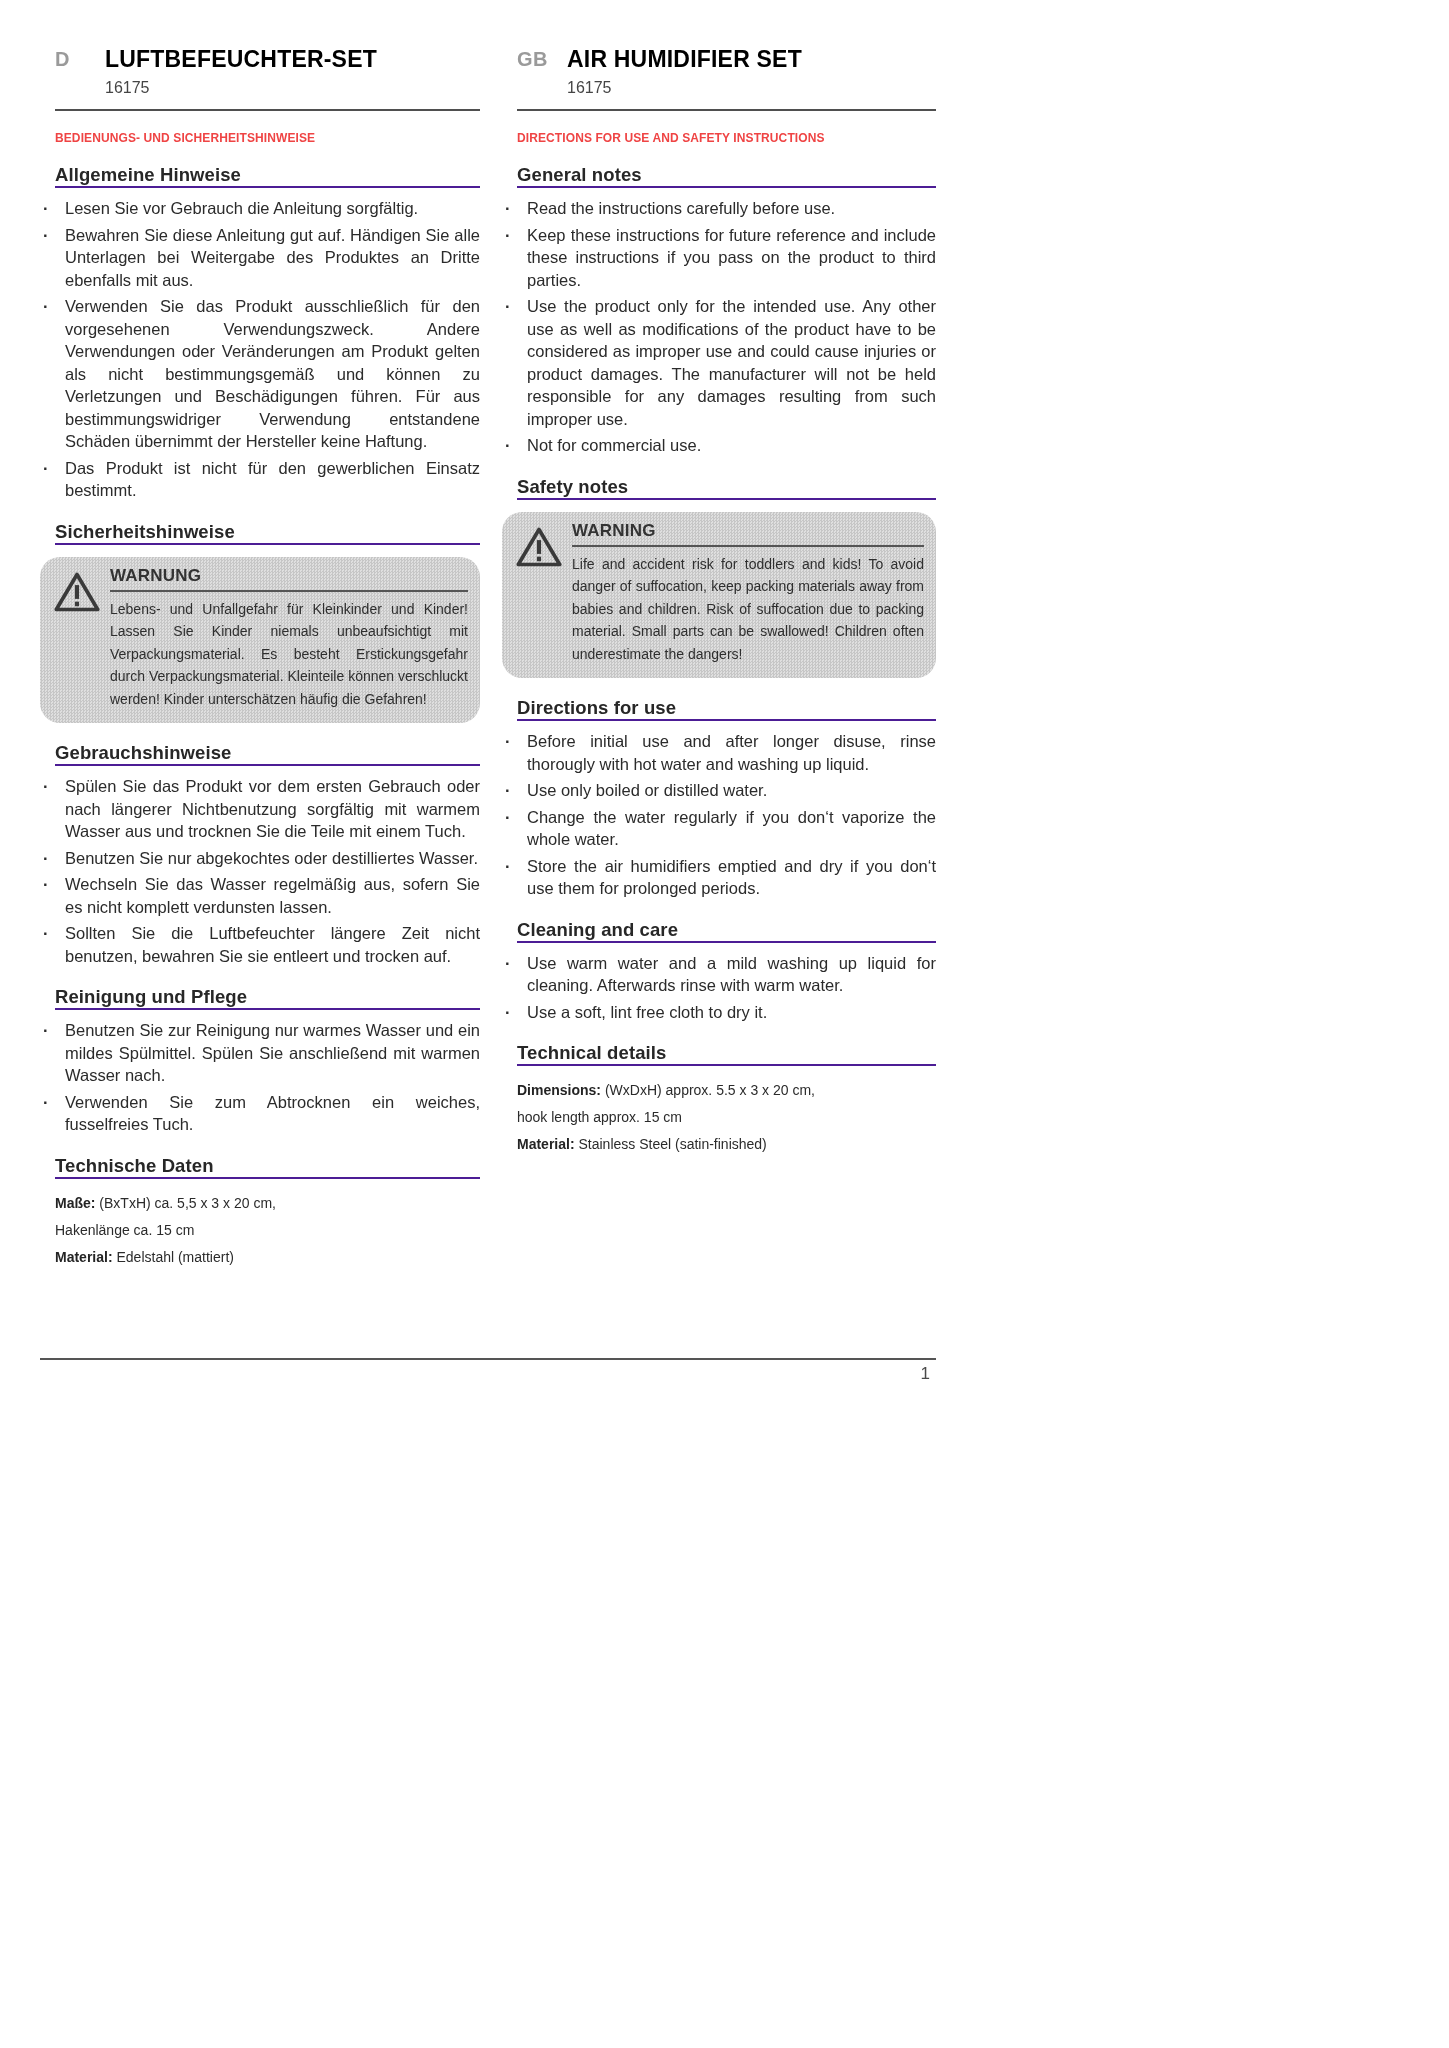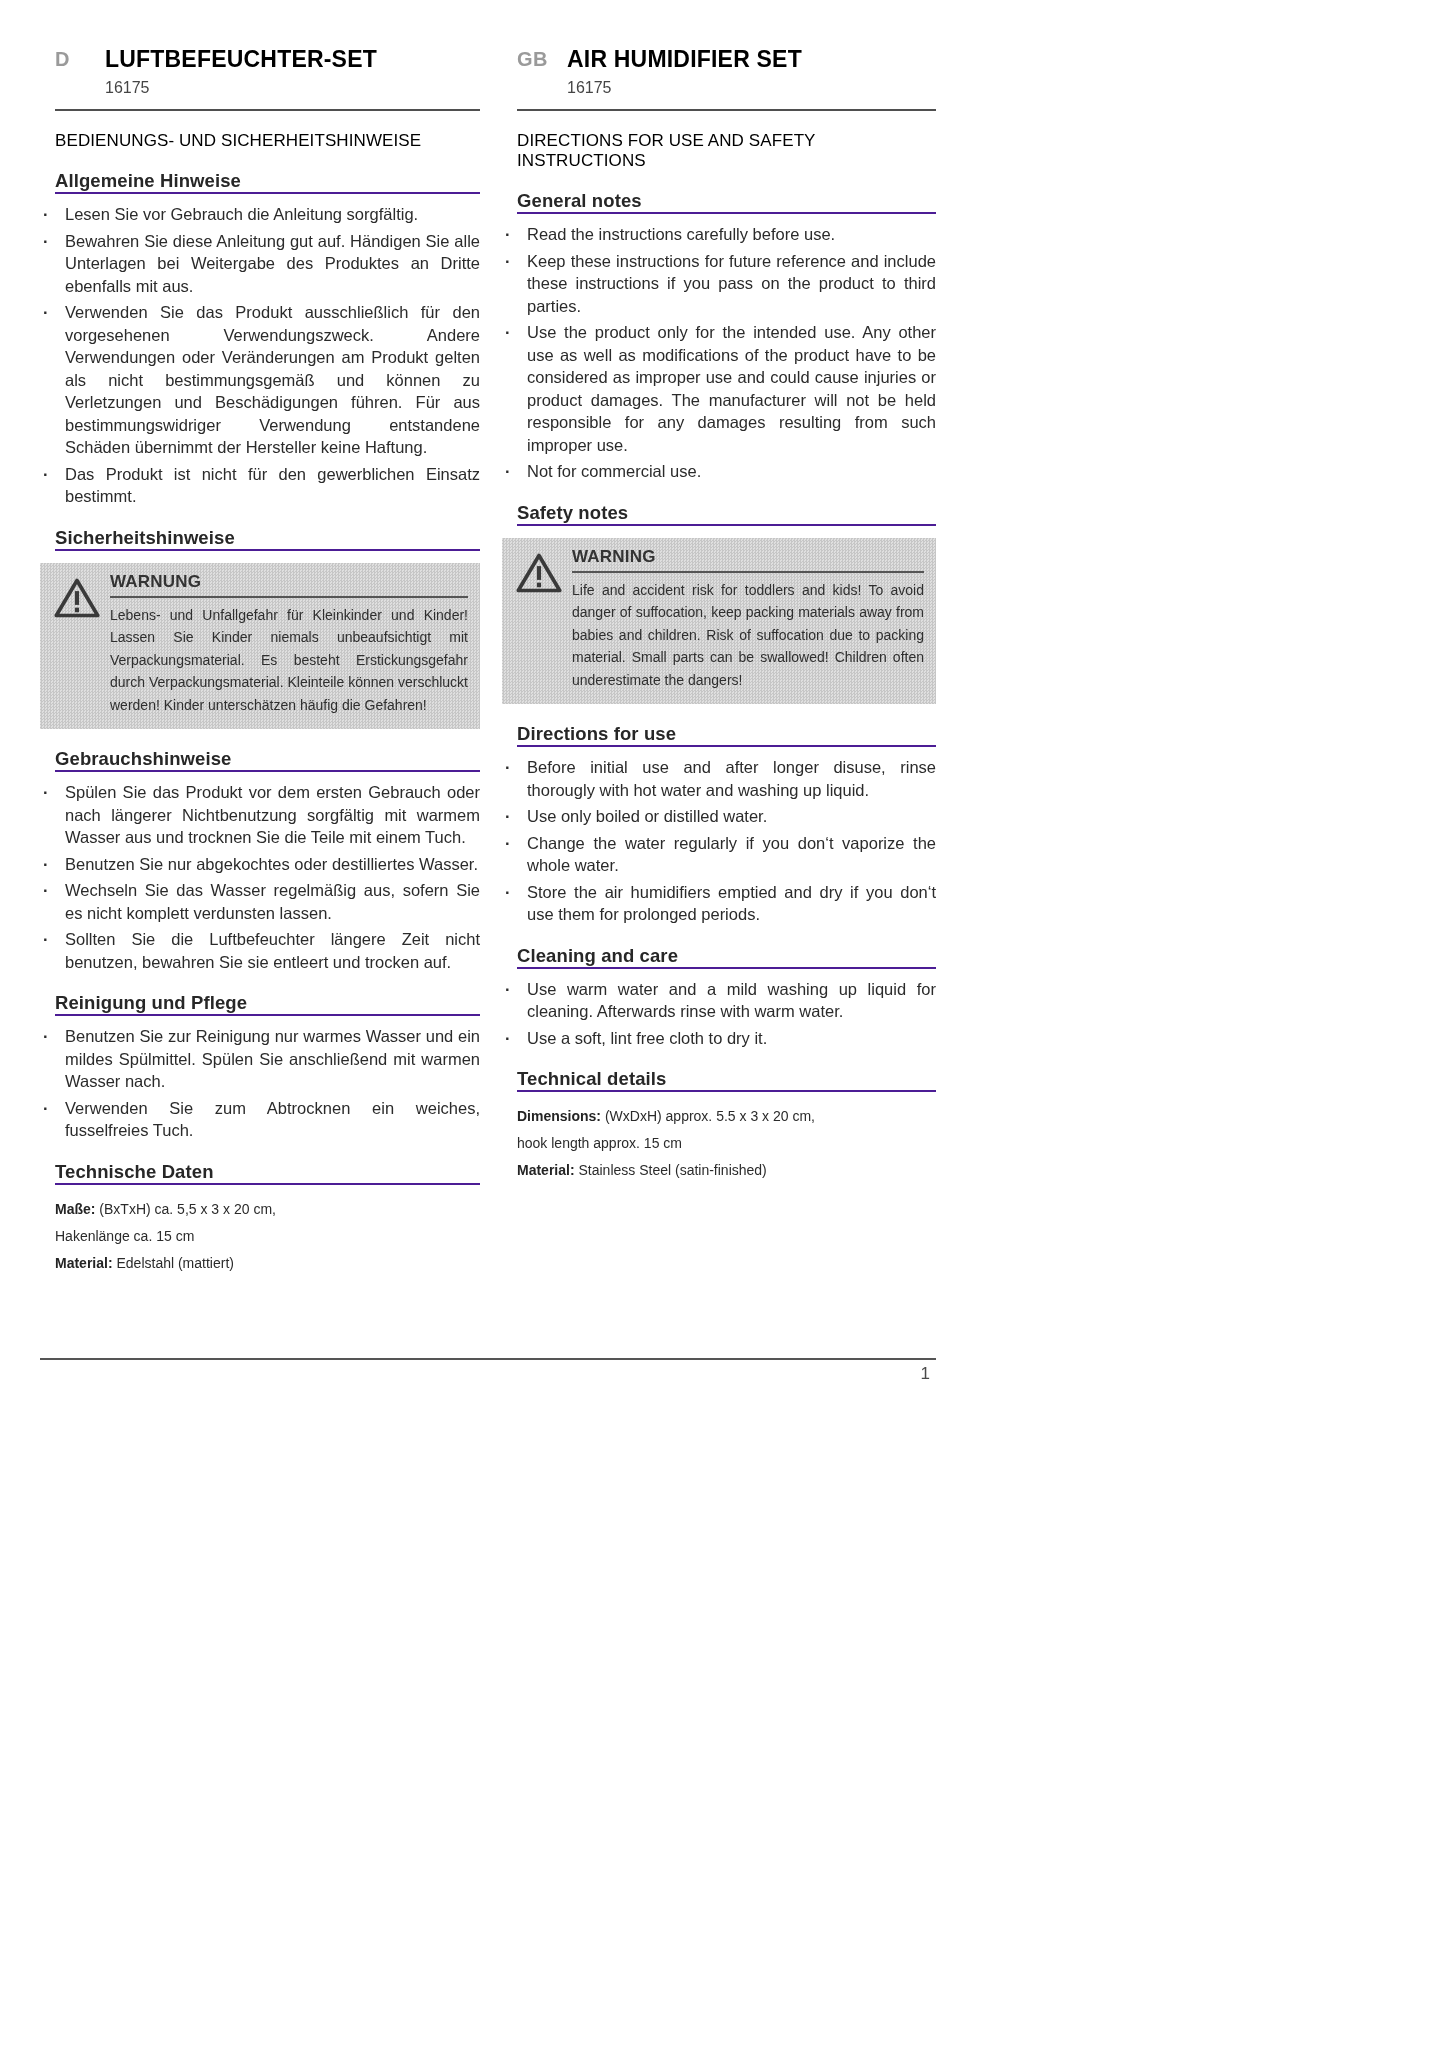--- a/index.html
+++ b/index.html
@@ -13,40 +13,41 @@
   .col{width:440px;}
   .col.right{width:434px;margin-left:22px;}
 
   
   .col-header{display:flex;padding-left:15px;}
   .lang{width:50px;flex:none;font-size:20px;font-weight:bold;color:#9a9a9a;line-height:30px;letter-spacing:.5px;}
   .title{font-size:23px;font-weight:bold;line-height:30px;letter-spacing:.2px;color:#000000;}
   .model{font-size:16px;line-height:28px;color:#454545;}
   .header-rule{border:none;border-top:2px solid #4f4f4f;margin:7px 0 0 15px;}
 
-  .main-heading{margin:20px 0 0 15px;font-size:17px;font-weight:normal;letter-spacing:.1px;color:#000000;}
+  .main-heading{margin:20px 0 0 15px;font-size:12px;font-weight:bold;letter-spacing:.1px;color:#ef4444;}
 
   .section-heading{
     margin:19px 0 0 15px;font-size:18.5px;font-weight:bold;color:#272727;
     border-bottom:2px solid #4c1d95;letter-spacing:.1px;
   }
 
   .bullets{margin-top:9px;}
   .bullet{display:flex;margin-bottom:4px;padding-left:3px;}
   .bullet-marker{width:22px;flex:none;font-size:16.5px;line-height:22.5px;color:#2b2b2b;}
   .bullet-marker::before{content:"\00B7";font-weight:bold;}
   .bullet-text{margin:0;flex:1;font-size:16.5px;line-height:22.5px;text-align:justify;color:#2b2b2b;}
 
   
   .warnbox{
     margin-top:12px;display:flex;
     background-color:#d2d2d2;
     background-image:repeating-conic-gradient(#c6c6c6 0% 25%, #dfdfdf 0% 50%);
     background-size:3px 3px;
     padding:9px 12px 13px 14px;
+    border-radius:20px;
   }
   .warn-icon{width:56px;flex:none;padding-top:5px;}
   .warn-body{flex:1;min-width:0;}
   .warn-title{font-size:17px;font-weight:bold;color:#333333;letter-spacing:.2px;}
   .warn-rule{border:none;border-top:2px solid #555555;margin:4px 0 6px 0;}
   .warn-text{margin:0;font-size:14px;line-height:22.5px;text-align:justify;color:#2e2e2e;}
 
   
   .specs{margin:11px 0 0 15px;}
   .spec-line{font-size:14px;line-height:27px;color:#2b2b2b;}

